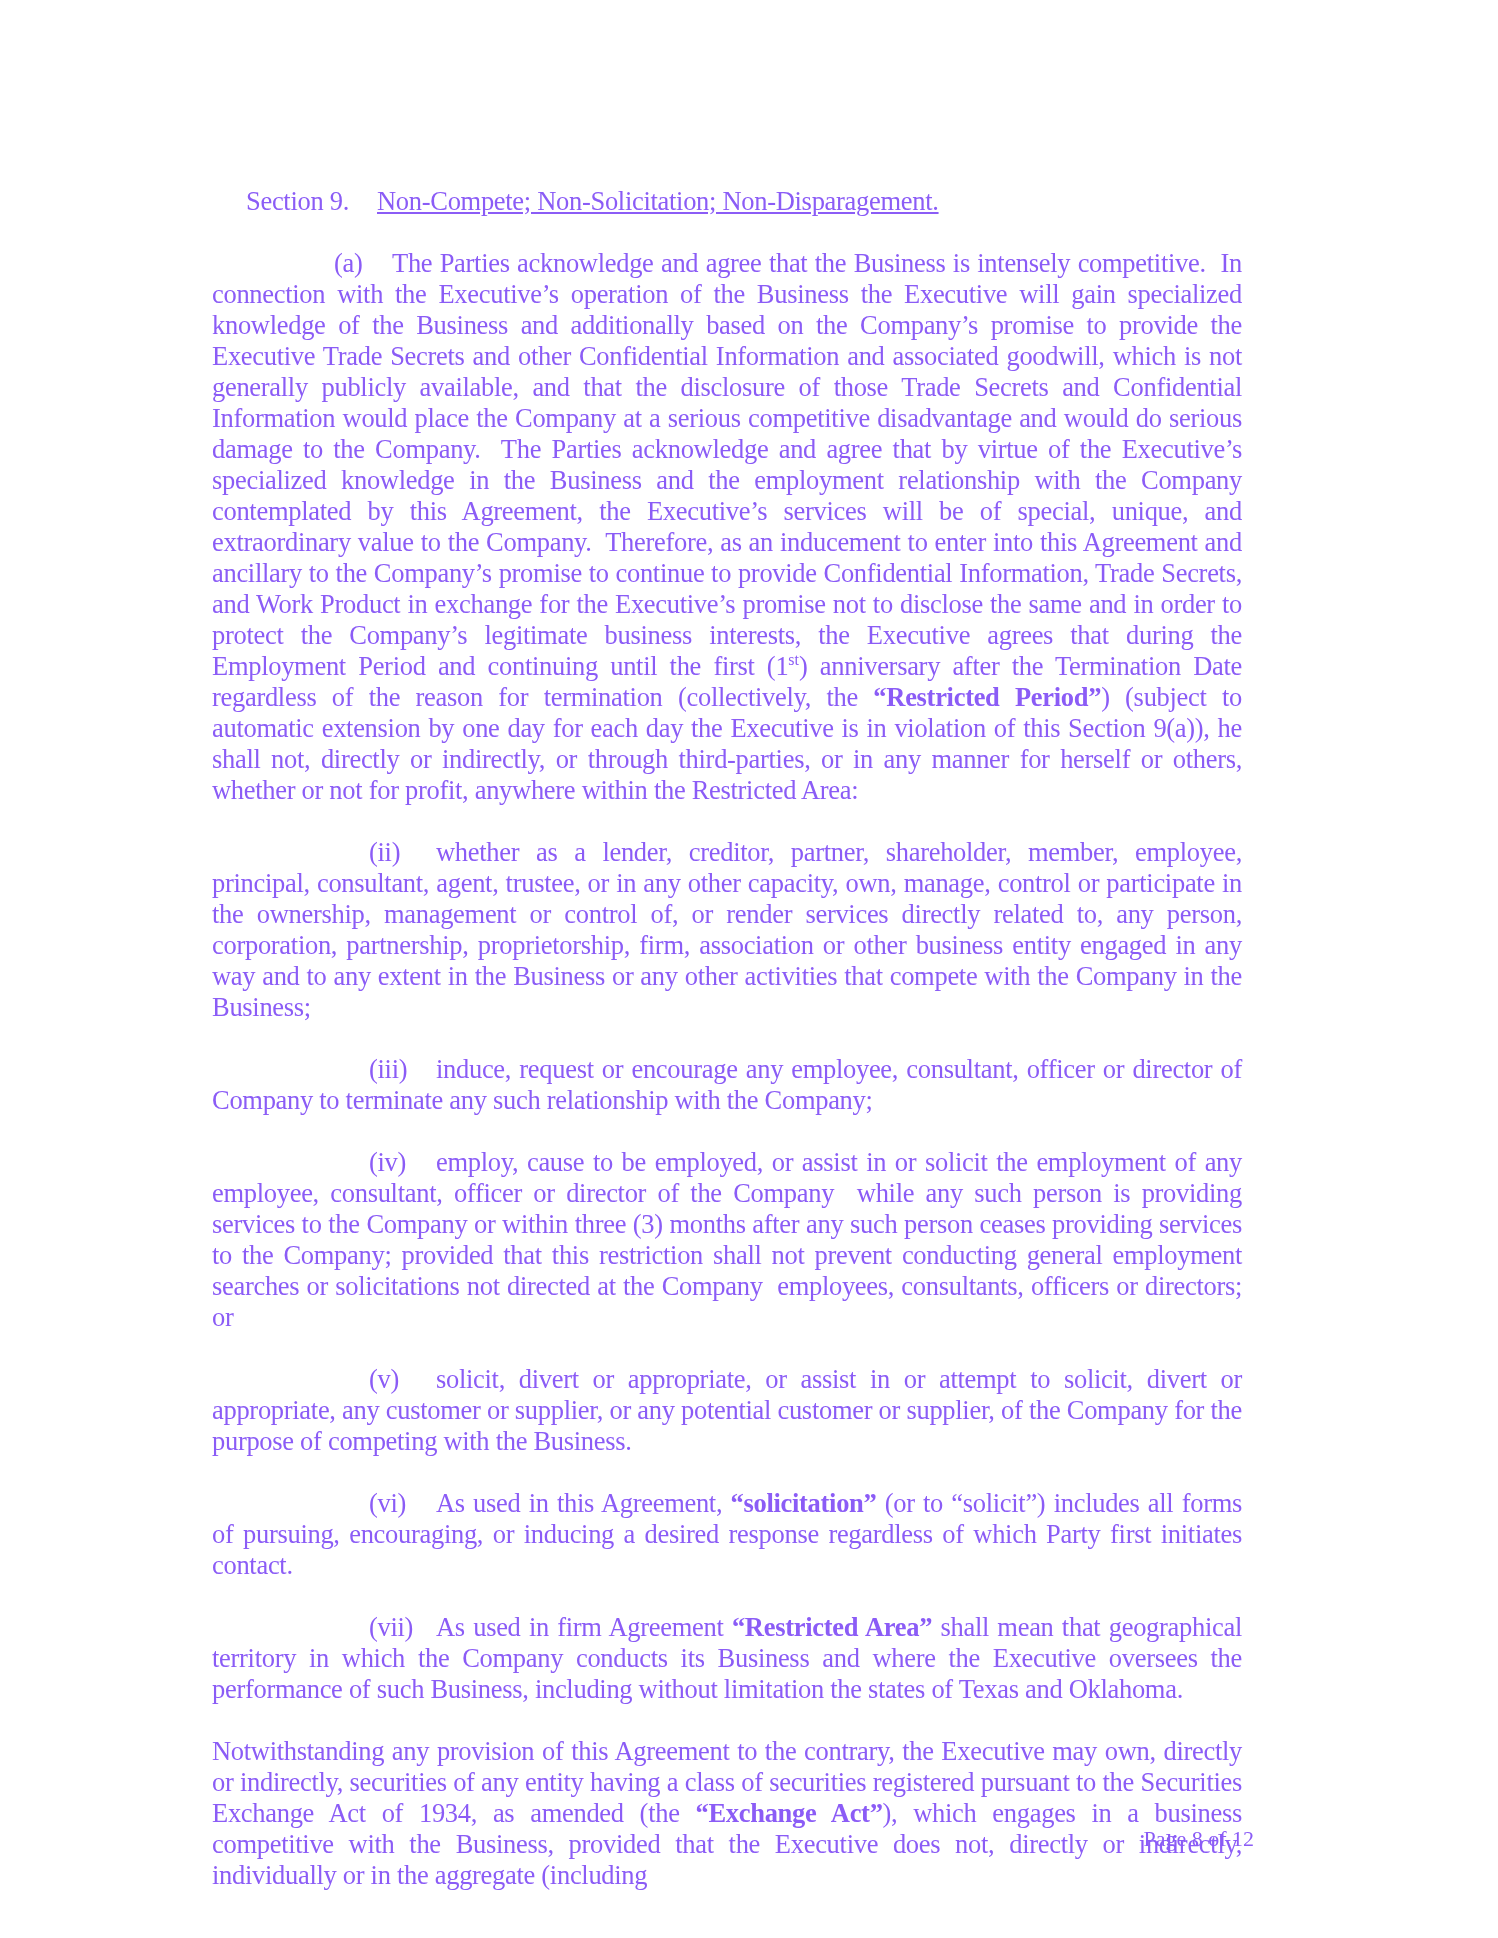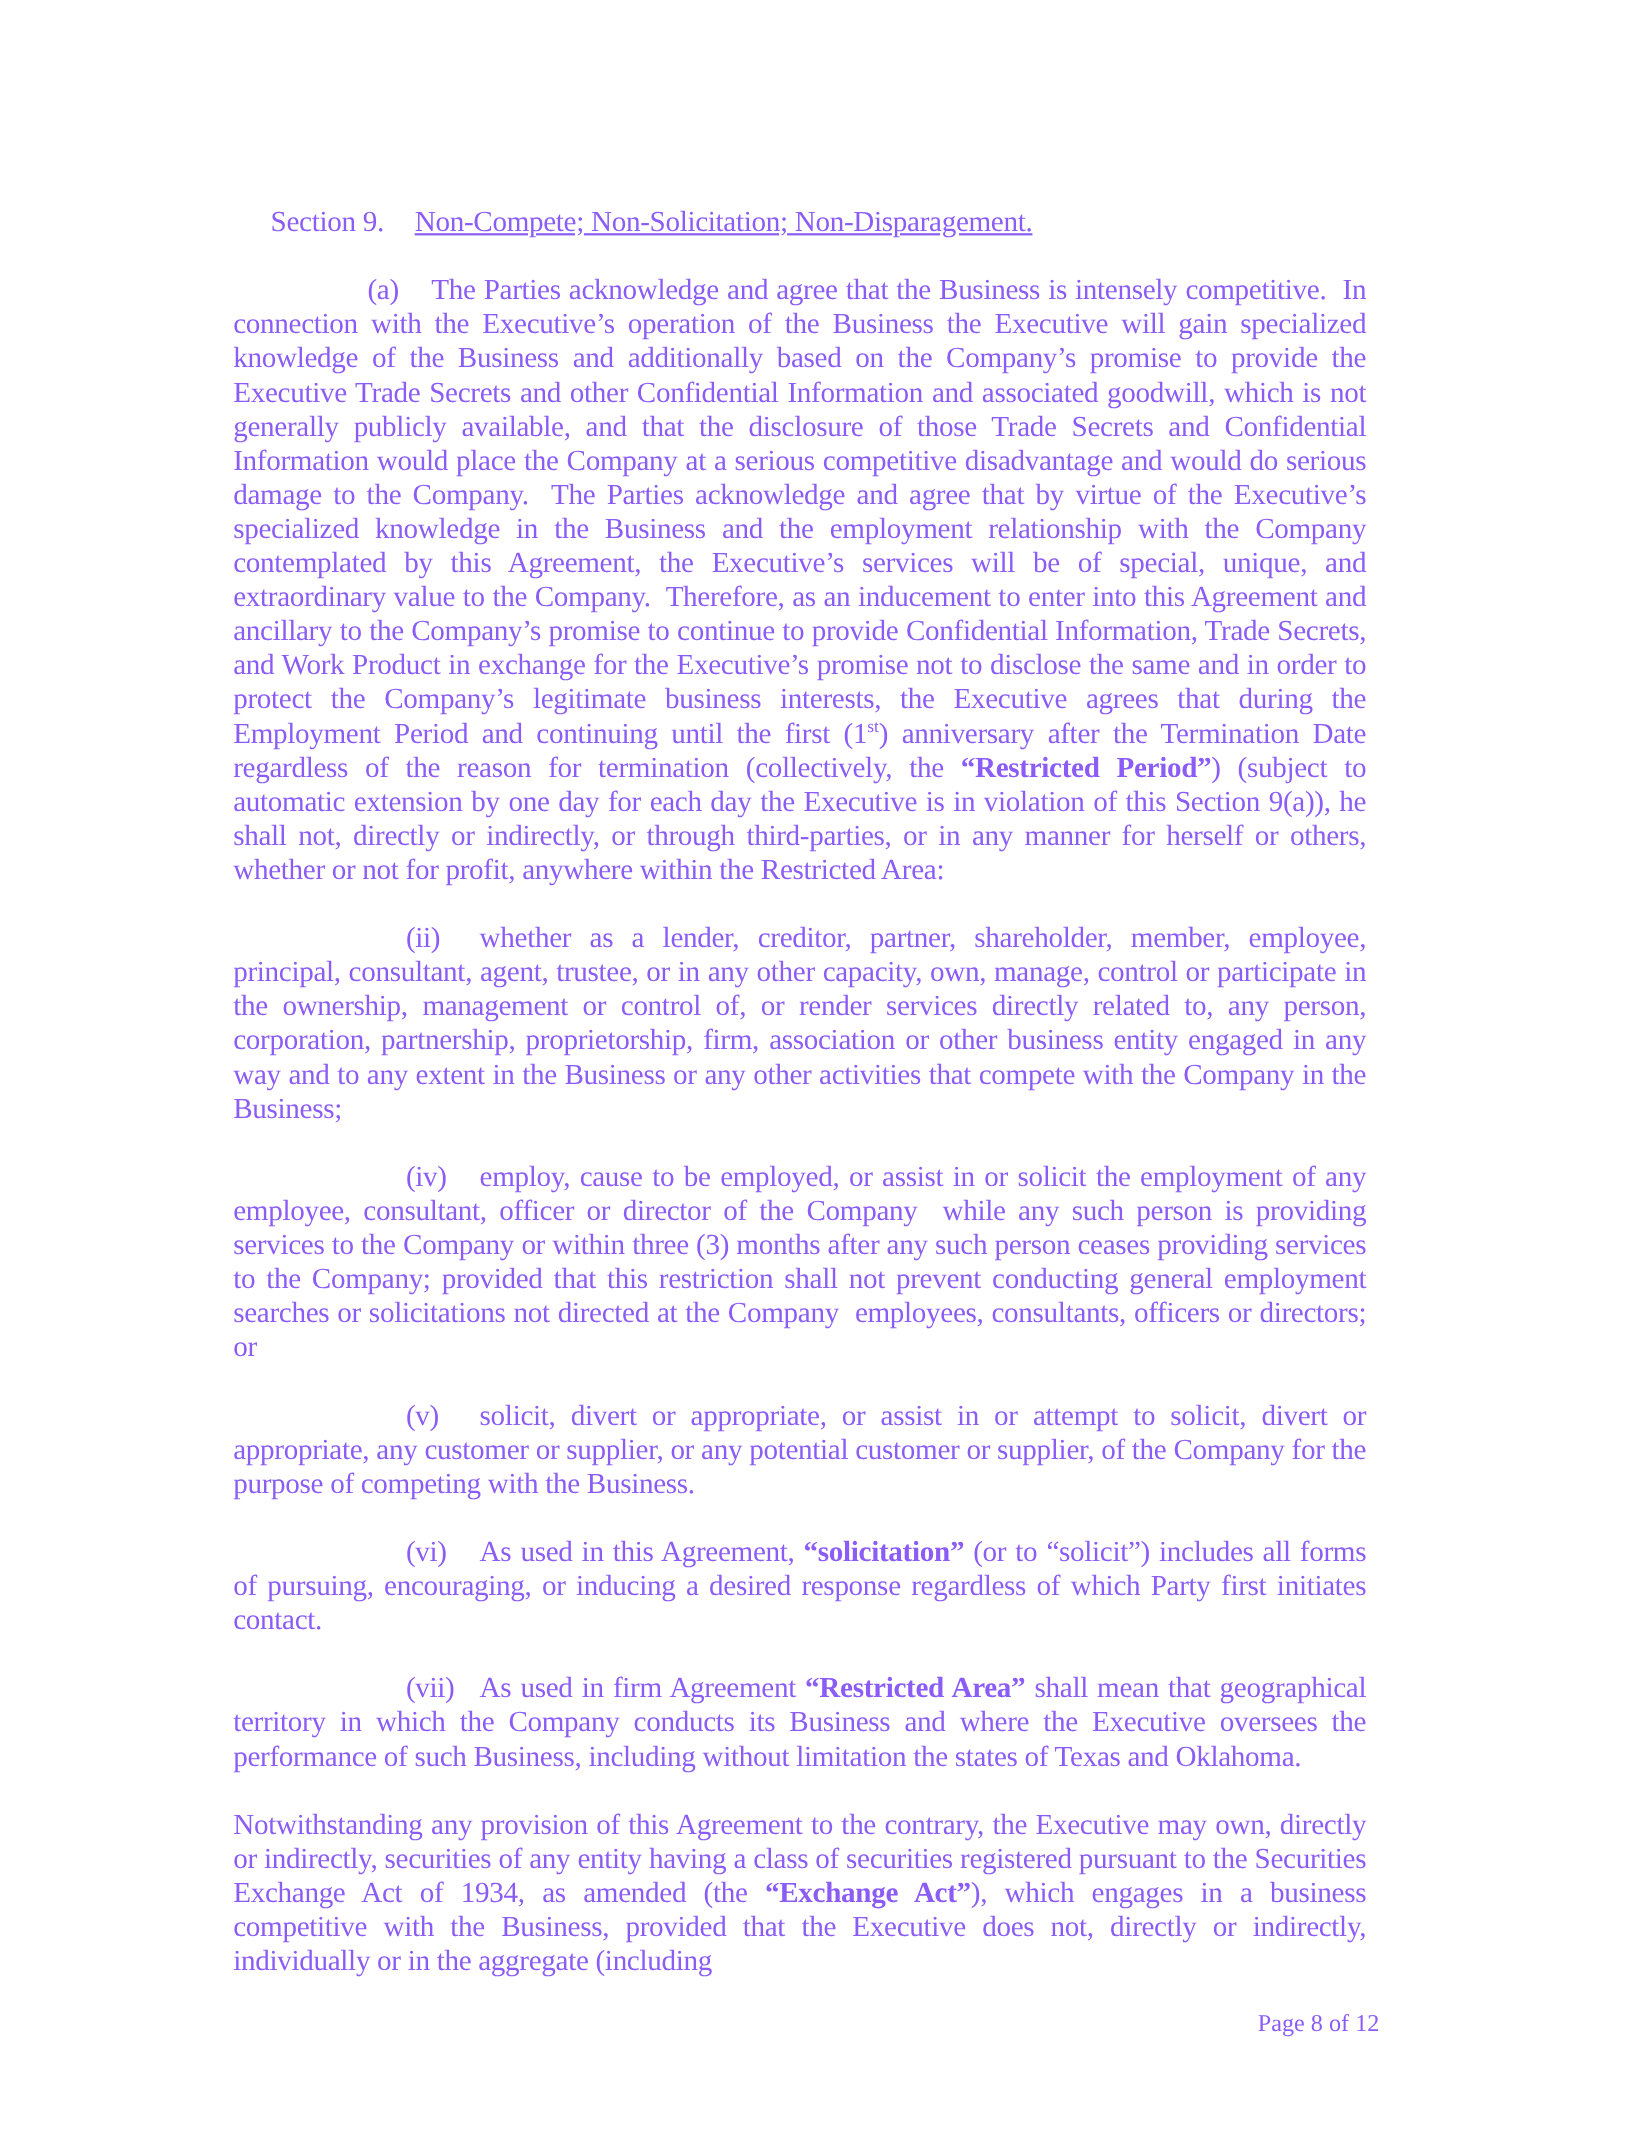--- a/index.html
+++ b/index.html
@@ -73,20 +73,23 @@
 
   <p class="para hang-a">
     <span class="plabel plabel-a">(a)</span><span><span>The Parties acknowledge and agree that the Business is intensely competitive.&nbsp; In connection with the Executive’s operation of the Business the Executive will gain specialized knowledge of the Business and additionally based on the Company’s promise to provide the Executive Trade Secrets and other Confidential Information and associated goodwill, which is not generally publicly available, and that the disclosure of those Trade Secrets and Confidential Information would place the Company at a serious competitive disadvantage and would do serious damage to the Company.&nbsp; The Parties acknowledge and agree that by virtue of the Executive’s specialized knowledge in the Business and the employment relationship with the Company contemplated by this Agreement, the Executive’s services will be of special, unique, and extraordinary value to the Company.&nbsp; Therefore, as an inducement to enter into this Agreement and ancillary to the Company’s promise to continue to provide Confidential Information, Trade Secrets, and Work Product in exchange for the Executive’s promise not to disclose the same and in order to protect the Company’s legitimate business interests, the Executive agrees that during the Employment Period and continuing until the first (1</span><sup>st</sup><span>) anniversary after the Termination Date regardless of the reason for termination (collectively, the </span><b>“Restricted Period”</b><span>) (subject to automatic extension by one day for each day the Executive is in violation of this Section 9(a)), he shall not, directly or indirectly, or through third-parties, or in any manner for herself or others, whether or not for profit, anywhere within the Restricted Area:</span></span>
   </p>
 
 
   <p class="para hang-item">
     <span class="plabel plabel-item">(ii)</span><span><span>whether as a lender, creditor, partner, shareholder, member, employee, principal, consultant, agent, trustee, or in any other capacity, own, manage, control or participate in the ownership, management or control of, or render services directly related to, any person, corporation, partnership, proprietorship, firm, association or other business entity engaged in any way and to any extent in the Business or any other activities that compete with the Company in the Business;</span></span>
   </p>
 
+  <p class="para hang-item">
+    <span class="plabel plabel-item">(iii)</span><span><span>induce, request or encourage any employee, consultant, officer or director of Company to terminate any such relationship with the Company;</span></span>
+  </p>
 
   <p class="para hang-item">
     <span class="plabel plabel-item">(iv)</span><span><span>employ, cause to be employed, or assist in or solicit the employment of any employee, consultant, officer or director of the Company&nbsp; while any such person is providing services to the Company or within three (3) months after any such person ceases providing services to the Company; provided that this restriction shall not prevent conducting general employment searches or solicitations not directed at the Company&nbsp; employees, consultants, officers or directors; or</span></span>
   </p>
 
   <p class="para hang-item">
     <span class="plabel plabel-item">(v)</span><span><span>solicit, divert or appropriate, or assist in or attempt to solicit, divert or appropriate, any customer or supplier, or any potential customer or supplier, of the Company for the purpose of competing with the Business.</span></span>
   </p>
 
   <p class="para hang-item">

